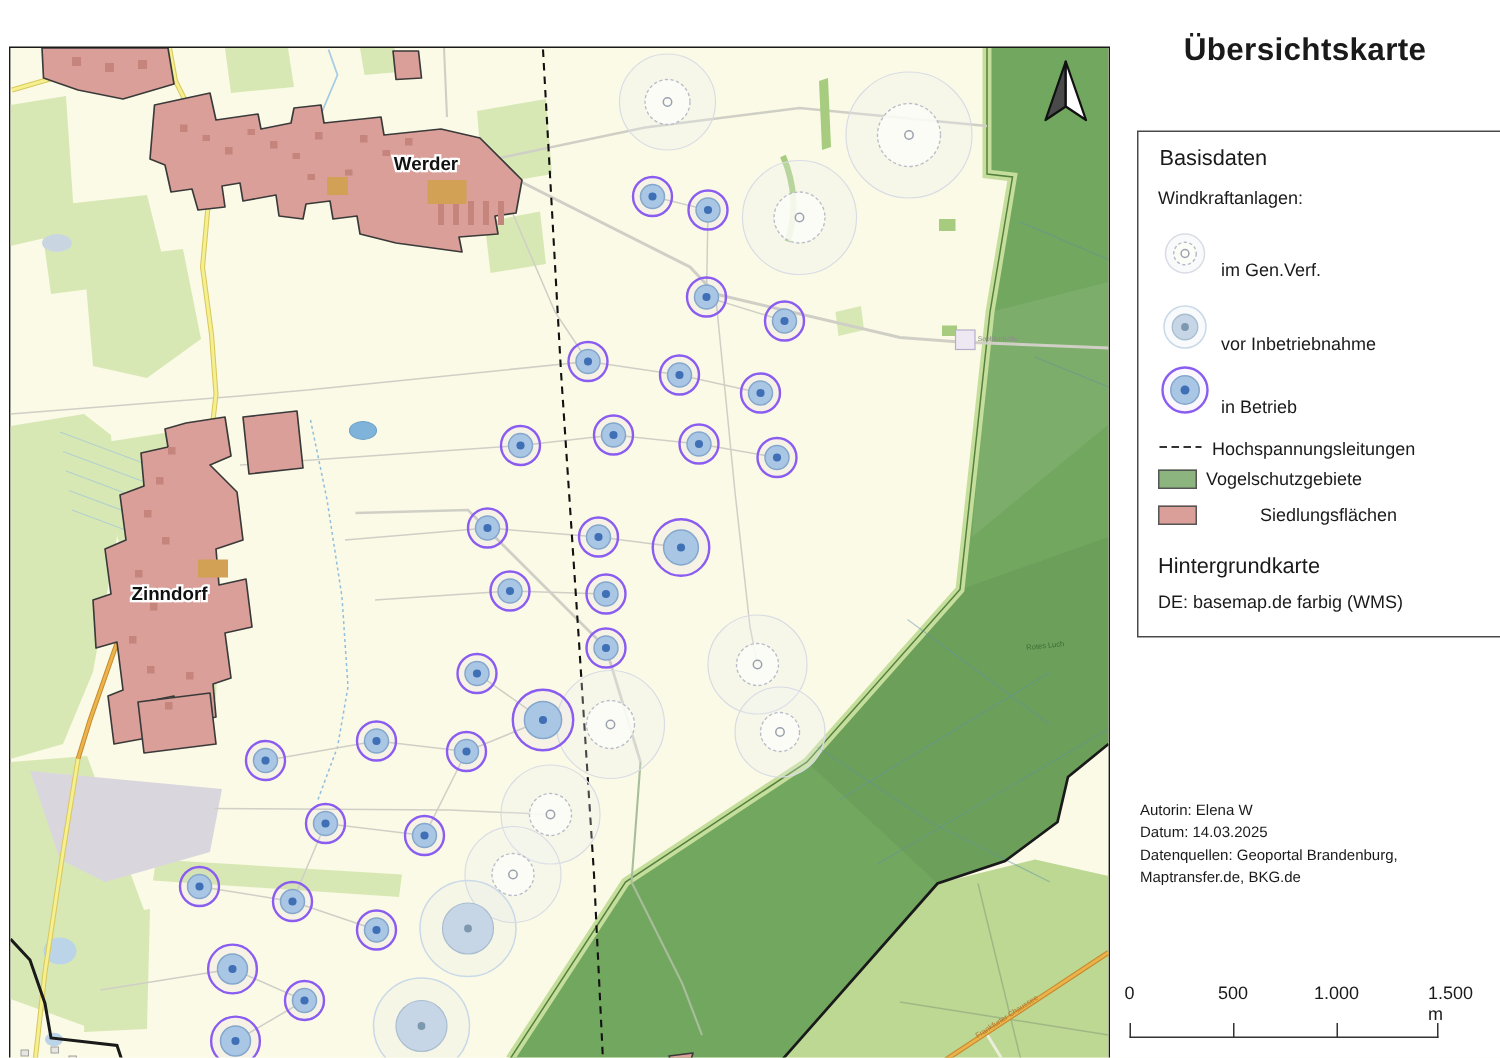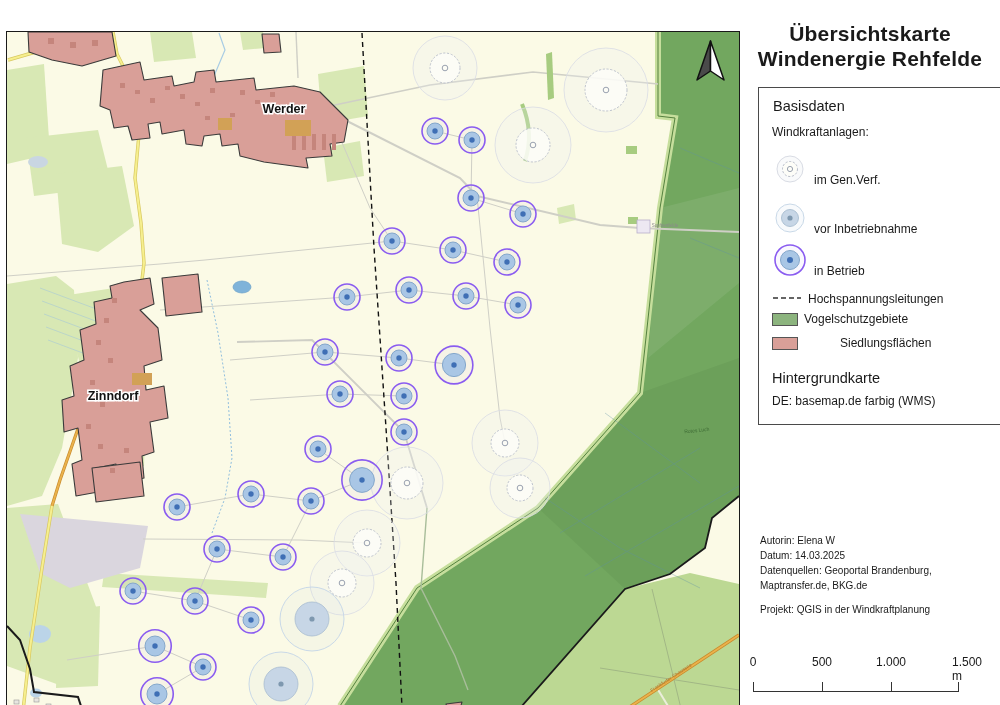--- a/index.html
+++ b/index.html
@@ -354,21 +354,20 @@
 
   <g stroke="#111" stroke-width="1.5" stroke-linejoin="round">
     <polygon points="710.5,13 697,52 710.5,43" fill="#4A4A4A"></polygon>
     <polygon points="710.5,13 724,52 710.5,43" fill="#FFFFFF"></polygon>
   </g>
 </svg>
 </div>
 
 <div id="title-block">
   <div>Übersichtskarte</div>
-  <div>Windenergie Rehfelde</div>
 </div>
 
 <div id="legend-box">
   <div class="lg-abs lg-head" style="left:14px;top:10px;">Basisdaten</div>
   <div class="lg-abs lg-sub" style="left:13px;top:37px;text-align:right;">Windkraftanlagen:</div>
 
   <div class="lg-row" style="top:63px;">
     <svg class="lg-sym" viewBox="0 0 36 36">
       <circle cx="18" cy="18" r="13" fill="rgba(235,238,242,0.3)" stroke="#D9DCE4" stroke-width="1"></circle>
       <circle cx="18" cy="18" r="7.5" fill="#FDFDF8" stroke="#B8BDC9" stroke-width="1" stroke-dasharray="2.2,1.6"></circle>
@@ -414,21 +413,20 @@
 
   <div class="lg-abs lg-head" style="left:13px;top:282px;">Hintergrundkarte</div>
   <div class="lg-abs lg-sub" style="left:13px;top:306px;">DE: basemap.de farbig (WMS)</div>
 </div>
 
 <div id="footer-block">
   <div>Autorin: Elena W</div>
   <div>Datum: 14.03.2025</div>
   <div>Datenquellen: Geoportal Brandenburg,</div>
   <div>Maptransfer.de, BKG.de</div>
-  <div id="footer-project">Projekt: QGIS in der Windkraftplanung</div>
 </div>
 
 <div id="scalebar">
   <span class="sb-num" style="left:8px;">0</span>
   <span class="sb-num" style="left:77px;">500</span>
   <span class="sb-num" style="left:146px;">1.000</span>
   <span class="sb-num" style="left:222px;">1.500 m</span>
   <div class="sb-line"></div>
   <div class="sb-tick" style="left:8px;"></div>
   <div class="sb-tick" style="left:77px;"></div>

